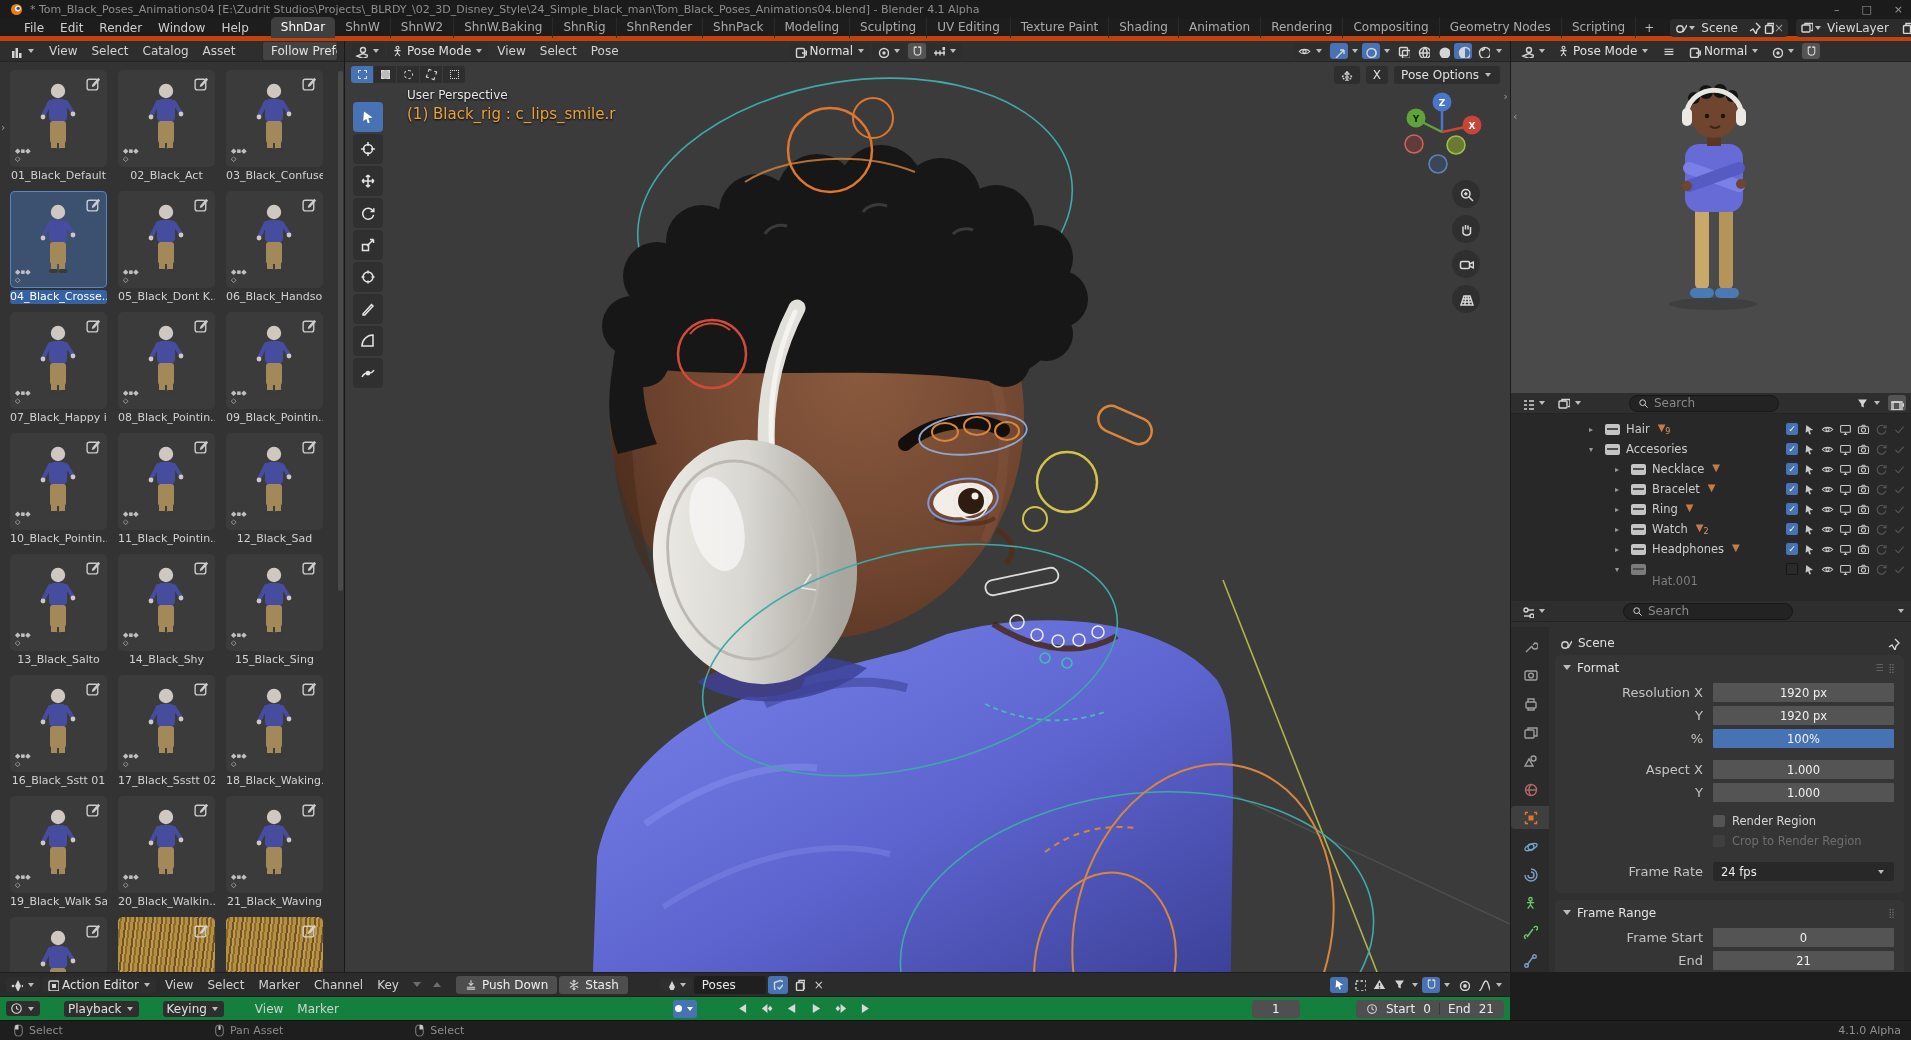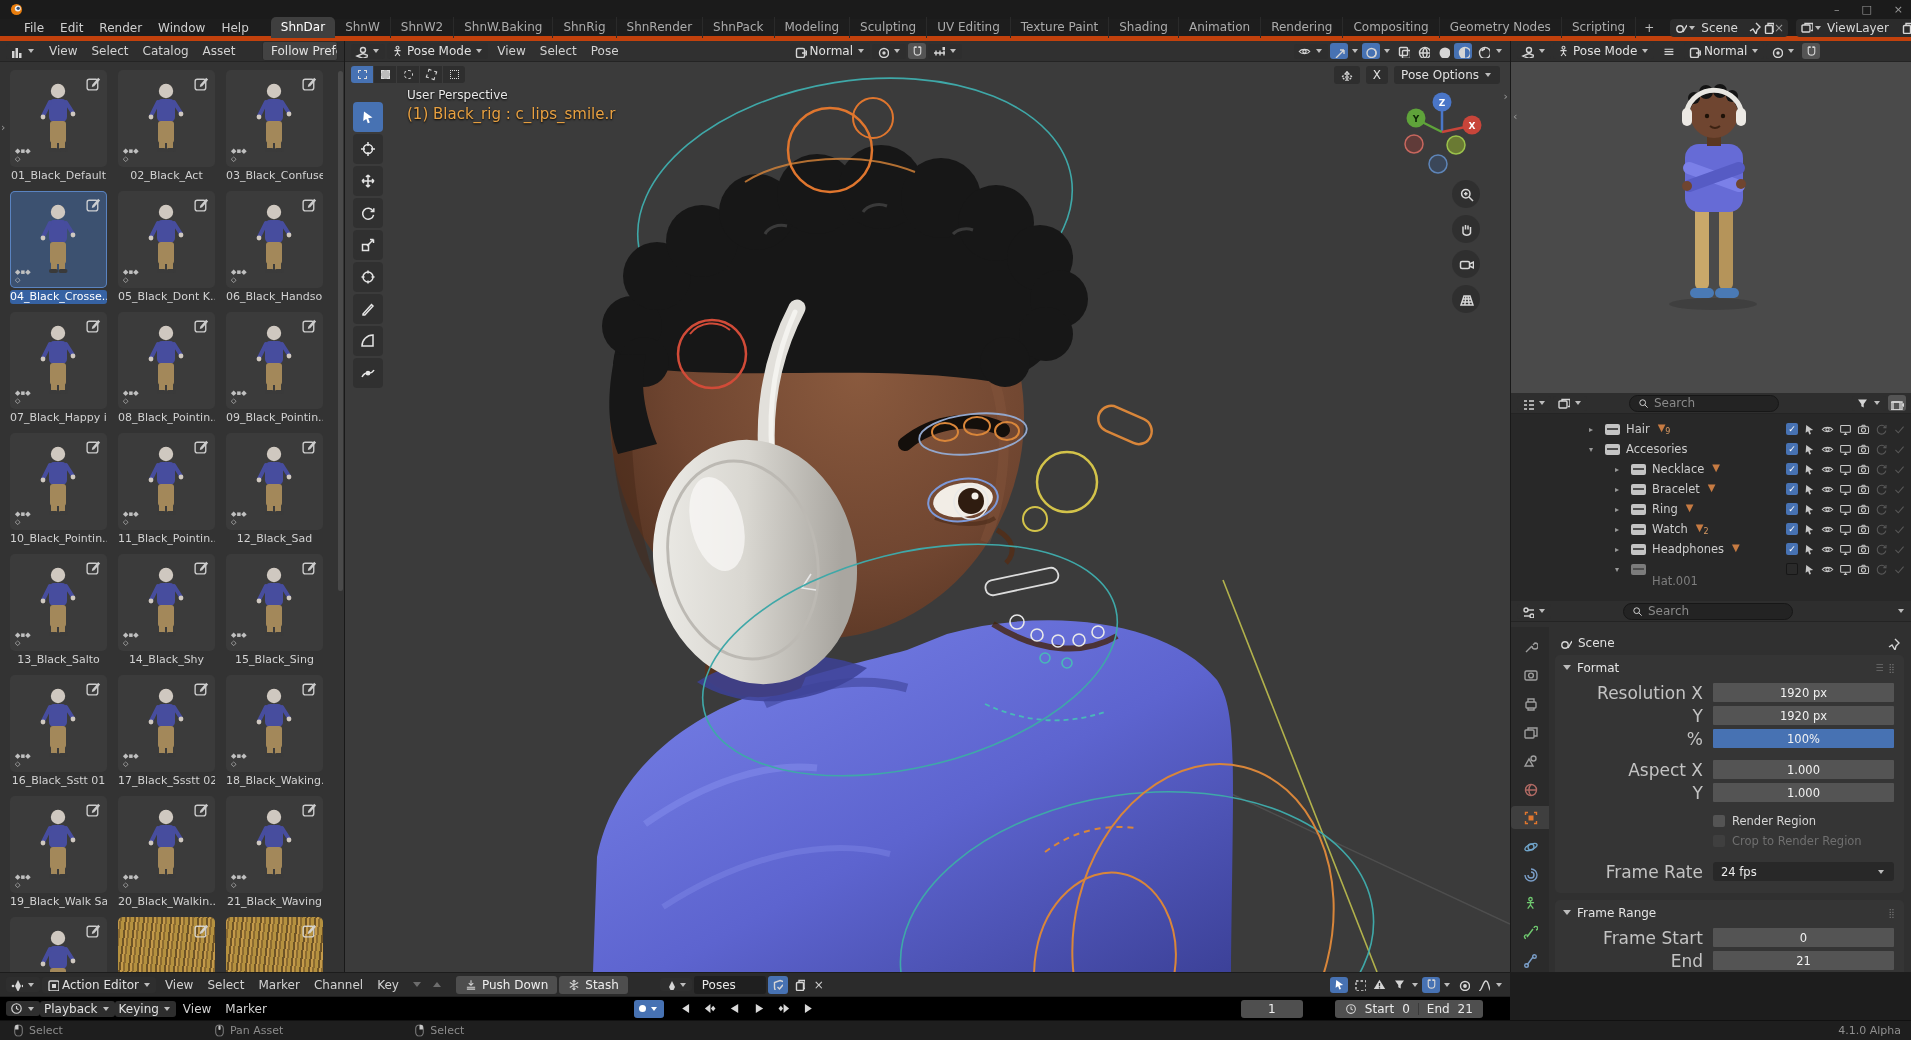--- a/index.html
+++ b/index.html
@@ -126,42 +126,42 @@
   .ptab { width:38px; height:24px; display:flex; align-items:center; justify-content:center; }
   .ptab.active { background:#3f3f3f; border-radius:4px 0 0 4px; }
   .ptab svg { width:15px; height:15px; fill:none; stroke:#9d9d9d; stroke-width:1.4; }
   .crumb { display:flex; align-items:center; gap:6px; height:24px; color:#e0e0e0; padding-left:4px; }
   .panel { background:#353535; border-radius:5px; margin-bottom:7px; padding-bottom:9px; }
   .panel-h { display:flex; align-items:center; gap:6px; height:25px; padding:0 8px; color:#e4e4e4; }
   .panel-h .dots { margin-left:auto; color:#6f6f6f; letter-spacing:1px; font-size:9px; }
   .tridown { display:inline-block; width:0; height:0; border-left:4px solid transparent; border-right:4px solid transparent; border-top:5px solid #bdbdbd; }
   .frow { display:flex; align-items:center; height:21px; margin:2px 10px 2px 0; }
   .frow.gap { margin-top:10px; }
-  .frow .flabel { width:158px; text-align:right; padding-right:10px; color:#c3c3c3; font-size:17px; }
+  .frow .flabel { width:158px; text-align:right; padding-right:10px; color:#c3c3c3; font-size:13px; }
   .frow .fval { flex:1; background:#545454; border-radius:1px; height:19px; color:#f2f2f2;
     display:flex; align-items:center; justify-content:center; font-size:11.5px; }
   .frow .fval.accent { background:#4772b3; }
   .cbrow { display:flex; align-items:center; gap:7px; height:20px; padding-left:158px; color:#d6d6d6; font-size:11.5px; }
   .cbrow.dis { color:#6f6f6f; }
   .pcheck { width:12px; height:12px; background:#545454; border-radius:2px; }
   .pcheck.dis { background:#3f3f3f; }
   .dropdown { flex:1; background:#282828; border-radius:3px; height:19px; color:#ececec;
     display:flex; align-items:center; padding:0 8px; font-size:11.5px; }
   .dropdown .chev { margin-left:auto; }
 
   
   #dopesheet { left:0; top:972px; width:1510px; height:24px; background:#2b2b2b; border-top:1px solid #1c1c1c;
     display:flex; align-items:center; padding:0 6px; gap:2px; }
   .pushbtn { display:flex; align-items:center; gap:5px; background:#4e4e4e; border-radius:3px;
     height:18px; padding:0 9px; color:#eee; }
   .actionfield { display:flex; align-items:center; background:#1f1f1f; border-radius:3px; height:18px;
     padding:0 8px; color:#e8e8e8; min-width:72px; }
   .shieldbtn { width:20px; height:18px; background:#4772b3; border-radius:3px; display:flex; align-items:center; justify-content:center; }
-  #timeline { left:0; top:996px; width:1510px; height:24px; background:#000000; border-top:1px solid #1f1f1f;
-    display:flex; align-items:center; padding:0 6px; }
+  #timeline { left:0; top:996px; width:1510px; height:24px; background:#15803d; border-top:1px solid #1f1f1f;
+    display:flex; align-items:center; padding:0 6px;gap:24px; }
   .transport { display:flex; align-items:center; gap:3px; }
   .tbtn { width:22px; height:18px; display:flex; align-items:center; justify-content:center; border-radius:3px; }
   .tbtn svg { width:13px; height:11px; fill:#d9d9d9; }
   .framefield { width:62px; height:18px; background:#4f4f4f; border-radius:3px; color:#f2f2f2;
     display:flex; align-items:center; justify-content:center; }
   .rangegrp { display:flex; align-items:center; gap:8px; background:#4f4f4f; border-radius:3px;
     height:18px; padding:0 10px; color:#eaeaea; }
   .rangegrp .div { width:1px; height:12px; background:#3a3a3a; }
   .keybtn { width:30px; height:18px; background:#4772b3; border-radius:3px; display:flex;
     align-items:center; justify-content:center; gap:3px; }
@@ -261,20 +261,21 @@
   </symbol>
 </defs>
 </svg>
 
 <div class="app">
 
   <div class="titlebar">
     <svg class="blogo">
         <use href="#sym-blogo"></use>
       </svg>
+    <span>* Tom_Black_Poses_Animations04 [E:\Zudrit Studios\Projects\_BLRDY_\02_3D_Disney_Style\24_Simple_black_man\Tom_Black_Poses_Animations04.blend] - Blender 4.1 Alpha</span>
     <div class="wincontrols">
       <span>–</span>
       <span>□</span>
       <span>×</span>
     </div>
   </div>
 
   <div class="topbar">
     <svg class="blogo">
         <use href="#sym-blogo"></use>

